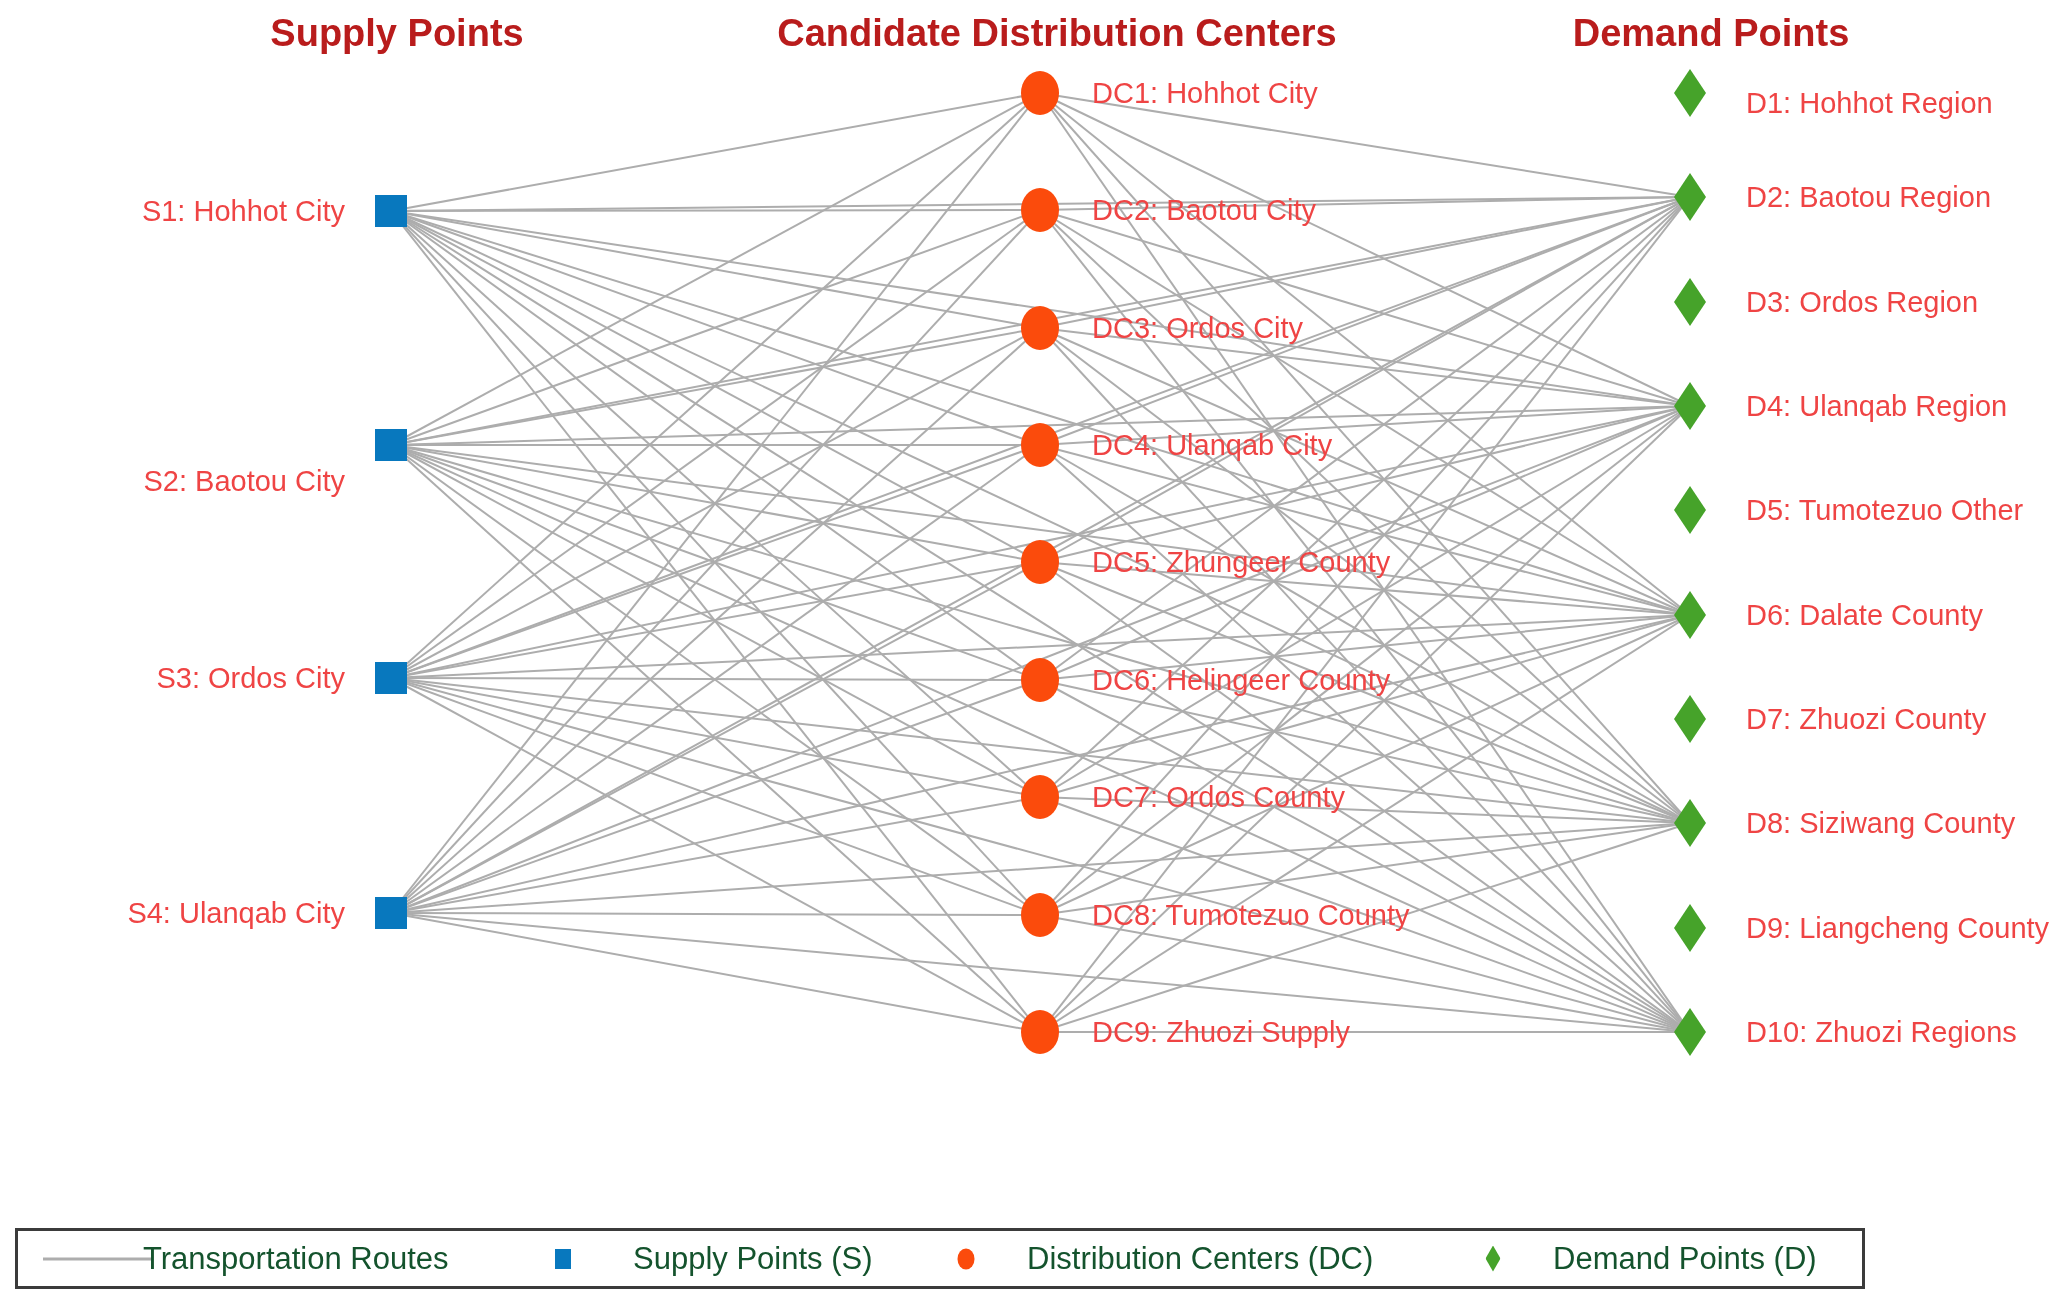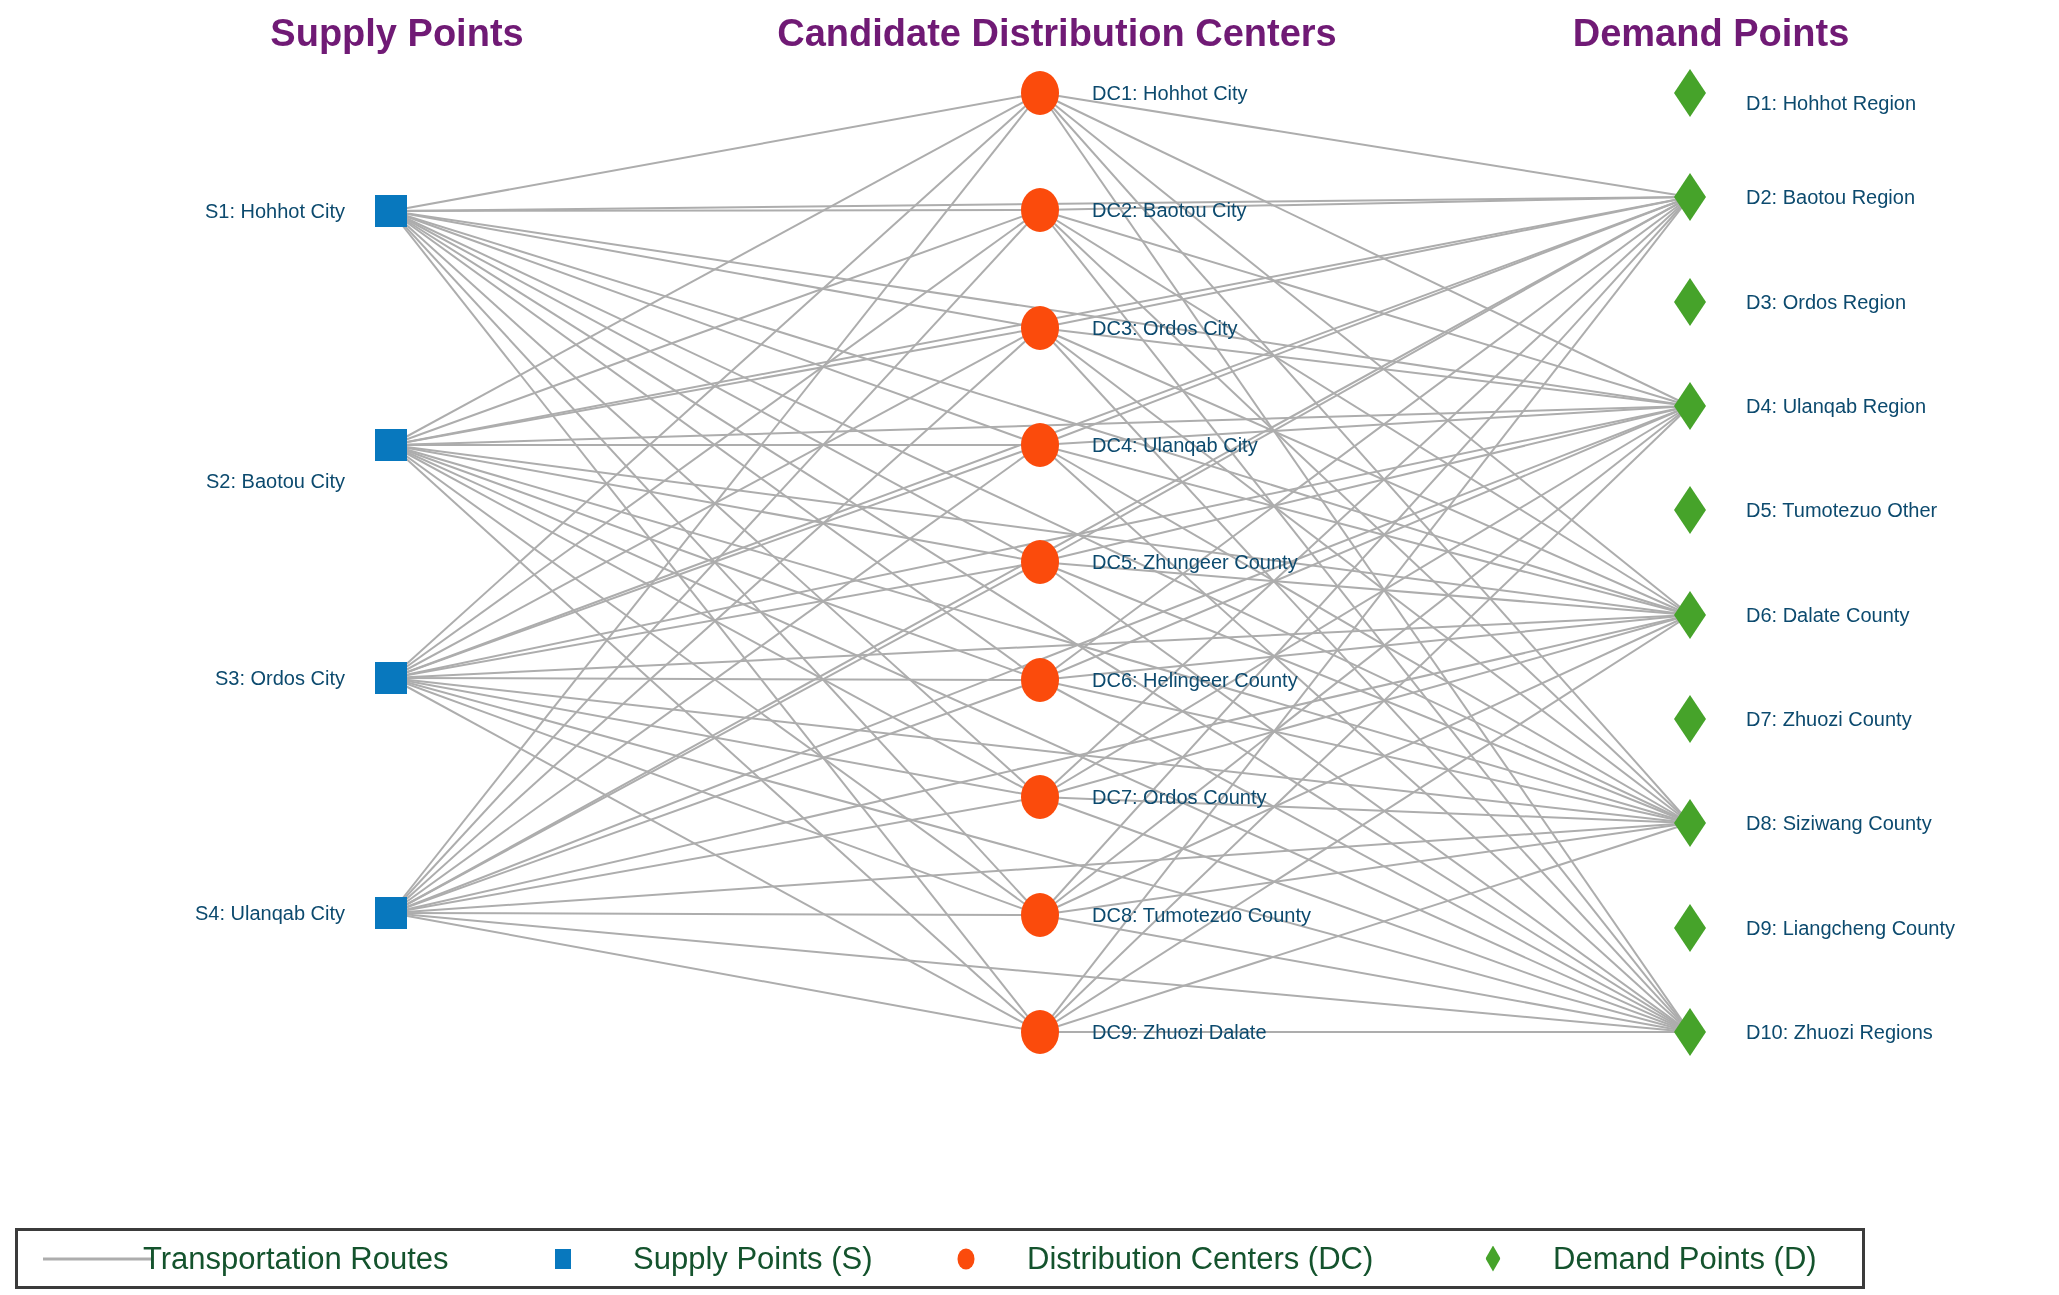--- a/index.html
+++ b/index.html
@@ -6,29 +6,29 @@
   #stage{
     position:relative;
     width:2059px;height:1295px;
     background:#ffffff;
     overflow:hidden;
     font-family:"Liberation Sans","DejaVu Sans",sans-serif;
   }
   #edges{position:absolute;left:0;top:0;z-index:1;}
   .col-title{
     position:absolute;top:12px;transform:translateX(-50%);
-    font-size:38px;font-weight:bold;color:#701a75;white-space:nowrap;z-index:3;
+    font-size:38px;font-weight:bold;color:#b91c1c;white-space:nowrap;z-index:3;
   }
   .node-marker{position:absolute;z-index:2;transform:translate(-50%,-50%);}
   .marker-square{width:32px;height:32px;}
   .marker-circle{width:38px;height:44px;border-radius:50%;}
   .marker-diamond{width:32px;height:48px;clip-path:polygon(50% 0,100% 50%,50% 100%,0 50%);}
   .node-label{
     position:absolute;z-index:3;transform:translateY(-50%);
-    font-size:20px;color:#0c4a6e;white-space:nowrap;
+    font-size:29px;color:#ef4444;white-space:nowrap;
   }
   .node-label.right-align{transform:translateY(-50%);text-align:right;}
   #legend-box{
     position:absolute;left:15px;top:1228px;width:1844px;height:55px;
     border:3px solid #3b3b3b;background:#ffffff;z-index:4;
   }
   .legend-label{
     position:absolute;top:50%;transform:translateY(-50%);
     font-size:31px;color:#14532d;white-space:nowrap;
   }
@@ -170,21 +170,21 @@
       <div class="node-label" style="left: 1092px; top: 445px;">DC4: Ulanqab City</div>
       <div class="node-marker marker-circle" style="left: 1040px; top: 562px; background: rgb(251, 75, 12);"></div>
       <div class="node-label" style="left: 1092px; top: 562px;">DC5: Zhungeer County</div>
       <div class="node-marker marker-circle" style="left: 1040px; top: 680px; background: rgb(251, 75, 12);"></div>
       <div class="node-label" style="left: 1092px; top: 680px;">DC6: Helingeer County</div>
       <div class="node-marker marker-circle" style="left: 1040px; top: 797px; background: rgb(251, 75, 12);"></div>
       <div class="node-label" style="left: 1092px; top: 797px;">DC7: Ordos County</div>
       <div class="node-marker marker-circle" style="left: 1040px; top: 915px; background: rgb(251, 75, 12);"></div>
       <div class="node-label" style="left: 1092px; top: 915px;">DC8: Tumotezuo County</div>
       <div class="node-marker marker-circle" style="left: 1040px; top: 1032px; background: rgb(251, 75, 12);"></div>
-      <div class="node-label" style="left: 1092px; top: 1032px;">DC9: Zhuozi Dalate</div>
+      <div class="node-label" style="left: 1092px; top: 1032px;">DC9: Zhuozi Supply</div>
       <div class="node-marker marker-diamond" style="left: 1690px; top: 93px; background: rgb(70, 163, 42);"></div>
       <div class="node-label" style="left: 1746px; top: 103px; text-align: right;">D1: Hohhot Region</div>
       <div class="node-marker marker-diamond" style="left: 1690px; top: 197px; background: rgb(70, 163, 42);"></div>
       <div class="node-label" style="left: 1746px; top: 197px;">D2: Baotou Region</div>
       <div class="node-marker marker-diamond" style="left: 1690px; top: 302px; background: rgb(70, 163, 42);"></div>
       <div class="node-label" style="left: 1746px; top: 302px;">D3: Ordos Region</div>
       <div class="node-marker marker-diamond" style="left: 1690px; top: 406px; background: rgb(70, 163, 42);"></div>
       <div class="node-label" style="left: 1746px; top: 406px;">D4: Ulanqab Region</div>
       <div class="node-marker marker-diamond" style="left: 1690px; top: 510px; background: rgb(70, 163, 42);"></div>
       <div class="node-label" style="left: 1746px; top: 510px;">D5: Tumotezuo Other</div>

